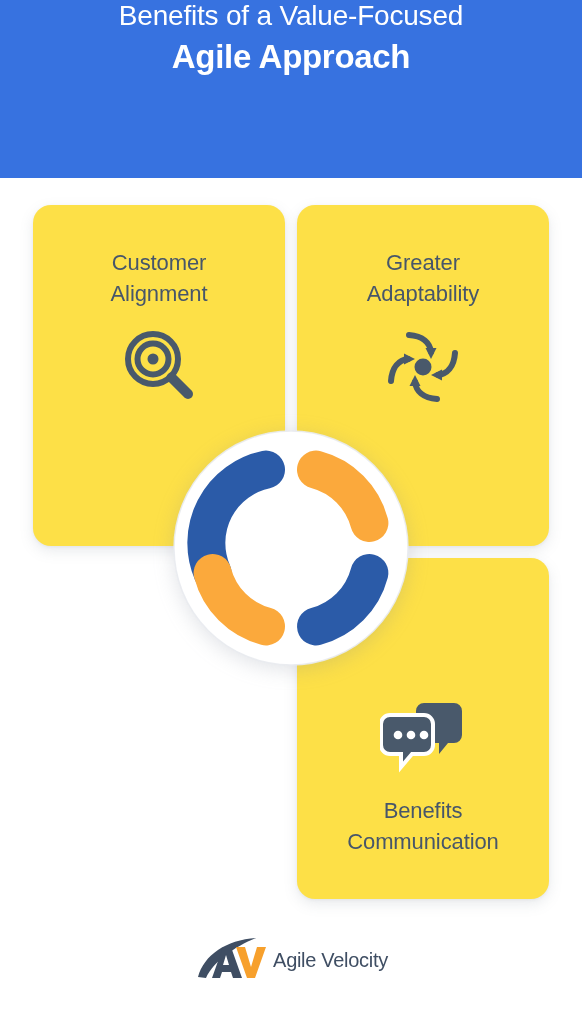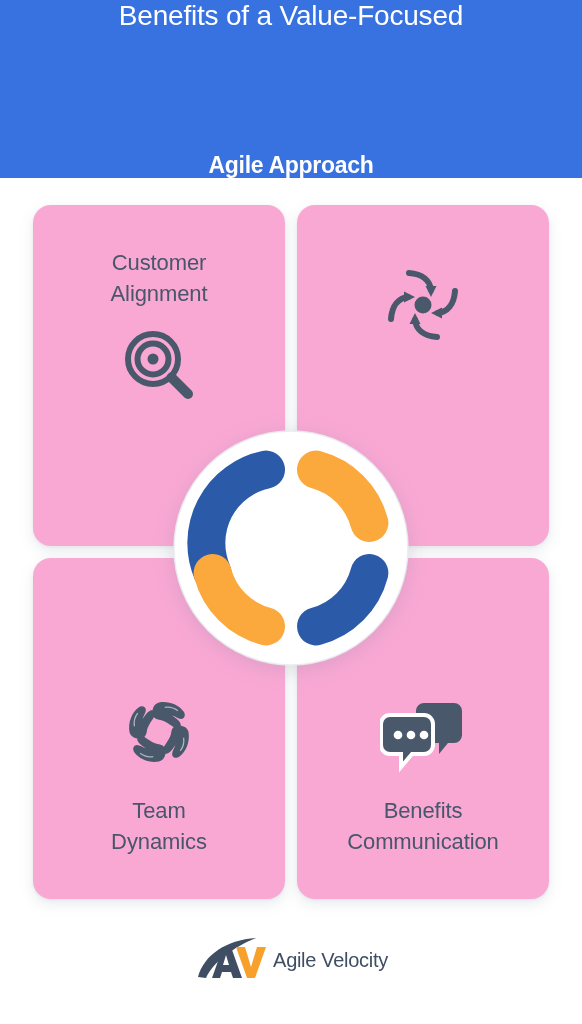--- a/index.html
+++ b/index.html
@@ -9,41 +9,41 @@
     font-family:"Liberation Sans", sans-serif;
     overflow:hidden;
   }
   .poster { position:relative; width:582px; height:1024px; background:#fff; }
 
   
   .header {
     position:absolute; left:0; top:0; width:582px; height:178px;
     background:#3772e0;
     display:flex; flex-direction:column;
-    align-items:center; justify-content:space-between;
+    align-items:center; justify-content:flex-start;
     gap:6px;
   }
   .header-line1 {
     color:#ffffff; font-size:28px; font-weight:400;
     letter-spacing:-0.2px; line-height:1.15; white-space:nowrap;
   }
   .header-line2 {
-    color:#ffffff; font-size:23px; font-weight:700;
+    color:#ffffff; font-size:33px; font-weight:700;
     letter-spacing:-0.3px; line-height:1.15; white-space:nowrap;
   }
 
   
   .grid {
     position:absolute; left:33px; top:205px;
     width:516px; height:690px;
   }
   .card {
     position:absolute;
     width:252px; height:341px;
-    background:#f9a8d4;
+    background:#fde047;
     border-radius:18px;
     box-shadow:0 5px 14px rgba(120,128,145,0.16),
                0 1px 3px rgba(120,128,145,0.10);
     display:flex; flex-direction:column;
     align-items:center;
   }
   .card.tl { left:0;   top:0; }
   .card.tr { left:264px; top:0; }
   .card.bl { left:0;   top:353px; }
   .card.br { left:264px; top:353px; }
@@ -100,20 +100,22 @@
             <circle cx="32" cy="32" r="25" stroke-width="6"></circle>
             <circle cx="32" cy="32" r="15.5" stroke-width="6"></circle>
           </g>
           <circle cx="32" cy="32" r="5.5" fill="#49596b"></circle>
           <path d="M50.5 50.5 L67 67" stroke="#49596b" stroke-width="10" stroke-linecap="round"></path>
         </svg>
       </span>
     </div>
 
     <div class="card tr top">
+      <div class="card-title">Greater
+Adaptability</div>
       <span class="card-icon">
         <svg width="80" height="80" viewBox="0 0 80 80" fill="none">
           <circle cx="40" cy="40" r="8.5" fill="#49596b"></circle>
 
           <g fill="#49596b">
             <path d="M26 8 C40 9 47 16 48 25" stroke="#49596b" stroke-width="6" fill="none" stroke-linecap="round"></path>
             <path d="M48 32 L42.5 21 L53.5 21 Z"></path>
           </g>
 
           <g fill="#49596b">
@@ -127,58 +129,20 @@
           </g>
 
           <g fill="#49596b">
             <path d="M54 72 C40 71 33 64 32 55" stroke="#49596b" stroke-width="6" fill="none" stroke-linecap="round"></path>
             <path d="M32 48 L37.5 59 L26.5 59 Z"></path>
           </g>
         </svg>
       </span>
     </div>
 
-    <div class="card bl bottom">
-      <span class="card-icon">
-        <svg width="82" height="82" viewBox="0 0 100 100" fill="none">
-          <g fill="#49596b">
-            <g>
-              <path d="M50 14 C62 12 74 17 80 25 C83 29 81 34 77 34
-                       C73 34 70 31 66 30 C70 33 74 35 76 39
-                       C78 43 74 47 70 45 C64 42 58 36 50 35
-                       C44 34 41 30 42 24 C43 18 46 15 50 14 Z"></path>
-              <path d="M57 20 C63 19 69 21 73 24" stroke="#ffffff" stroke-width="1.6" fill="none" opacity="0.55"></path>
-            </g>
-            <g transform="rotate(90 50 50)">
-              <path d="M50 14 C62 12 74 17 80 25 C83 29 81 34 77 34
-                       C73 34 70 31 66 30 C70 33 74 35 76 39
-                       C78 43 74 47 70 45 C64 42 58 36 50 35
-                       C44 34 41 30 42 24 C43 18 46 15 50 14 Z"></path>
-              <path d="M57 20 C63 19 69 21 73 24" stroke="#ffffff" stroke-width="1.6" fill="none" opacity="0.55"></path>
-            </g>
-            <g transform="rotate(180 50 50)">
-              <path d="M50 14 C62 12 74 17 80 25 C83 29 81 34 77 34
-                       C73 34 70 31 66 30 C70 33 74 35 76 39
-                       C78 43 74 47 70 45 C64 42 58 36 50 35
-                       C44 34 41 30 42 24 C43 18 46 15 50 14 Z"></path>
-              <path d="M57 20 C63 19 69 21 73 24" stroke="#ffffff" stroke-width="1.6" fill="none" opacity="0.55"></path>
-            </g>
-            <g transform="rotate(270 50 50)">
-              <path d="M50 14 C62 12 74 17 80 25 C83 29 81 34 77 34
-                       C73 34 70 31 66 30 C70 33 74 35 76 39
-                       C78 43 74 47 70 45 C64 42 58 36 50 35
-                       C44 34 41 30 42 24 C43 18 46 15 50 14 Z"></path>
-              <path d="M57 20 C63 19 69 21 73 24" stroke="#ffffff" stroke-width="1.6" fill="none" opacity="0.55"></path>
-            </g>
-          </g>
-        </svg>
-      </span>
-      <div class="card-title">Team
-Dynamics</div>
-    </div>
 
     <div class="card br bottom">
       <span class="card-icon">
         <svg width="86" height="72" viewBox="0 0 86 72" fill="none">
 
           <path d="M44 2 h30 a8 8 0 0 1 8 8 v24 a8 8 0 0 1 -8 8 h-6
                    l-9 11 v-11 h-15 a8 8 0 0 1 -8 -8 v-24 a8 8 0 0 1 8 -8 z" fill="#49596b"></path>
 
           <path d="M10 14 h34 a9 9 0 0 1 9 9 v21 a9 9 0 0 1 -9 9 h-12
                    l-11 13 v-13 h-11 a9 9 0 0 1 -9 -9 v-21 a9 9 0 0 1 9 -9 z" fill="#49596b" stroke="#ffffff" stroke-width="4"></path>

